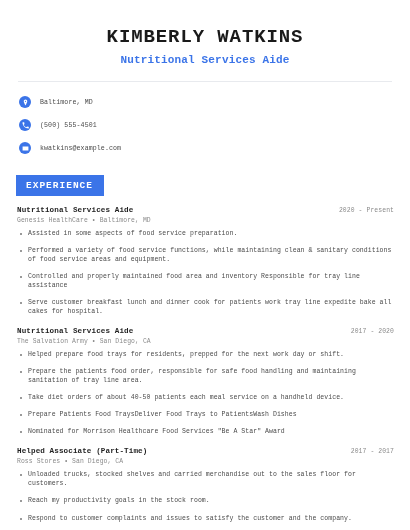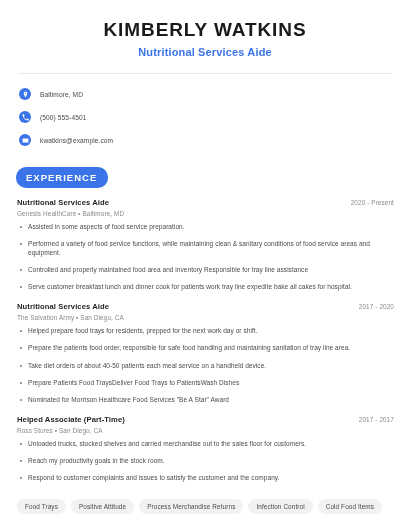--- a/index.html
+++ b/index.html
@@ -7,23 +7,24 @@
     width: 410px;
     height: 530px;
     background: #ffffff;
     font-family: "Liberation Sans", sans-serif;
     color: #2b2b2b;
     overflow: hidden;
   }
   .page {
     width: 410px;
     height: 530px;
-    padding: 4px 14px;
+    padding: 12px 14px;
     position: relative;
     background: #ffffff;
+    font-family: Liberation Mono, monospace;
   }
 
   
   .header { padding-top: 14px; text-align: center; }
   .full-name {
     font-size: 19px;
     font-weight: bold;
     letter-spacing: 0.9px;
     color: #1a1a1a;
     line-height: 1.25;
@@ -70,21 +71,20 @@
   
   .section-tag {
     display: inline-block;
     background: #3b74e8;
     color: #ffffff;
     font-size: 9.5px;
     font-weight: bold;
     letter-spacing: 1px;
     padding: 5px 11px 5px 10px;
     margin-left: 2px;
-    border-radius: 10px;
   }
   .experience-section { margin-top: 17px; }
   .skills-section { margin-top: 16px; }
 
   
   .job { margin-top: 10px; padding-left: 3px; }
   .job-head {
     display: flex;
     justify-content: space-between;
     align-items: baseline;

